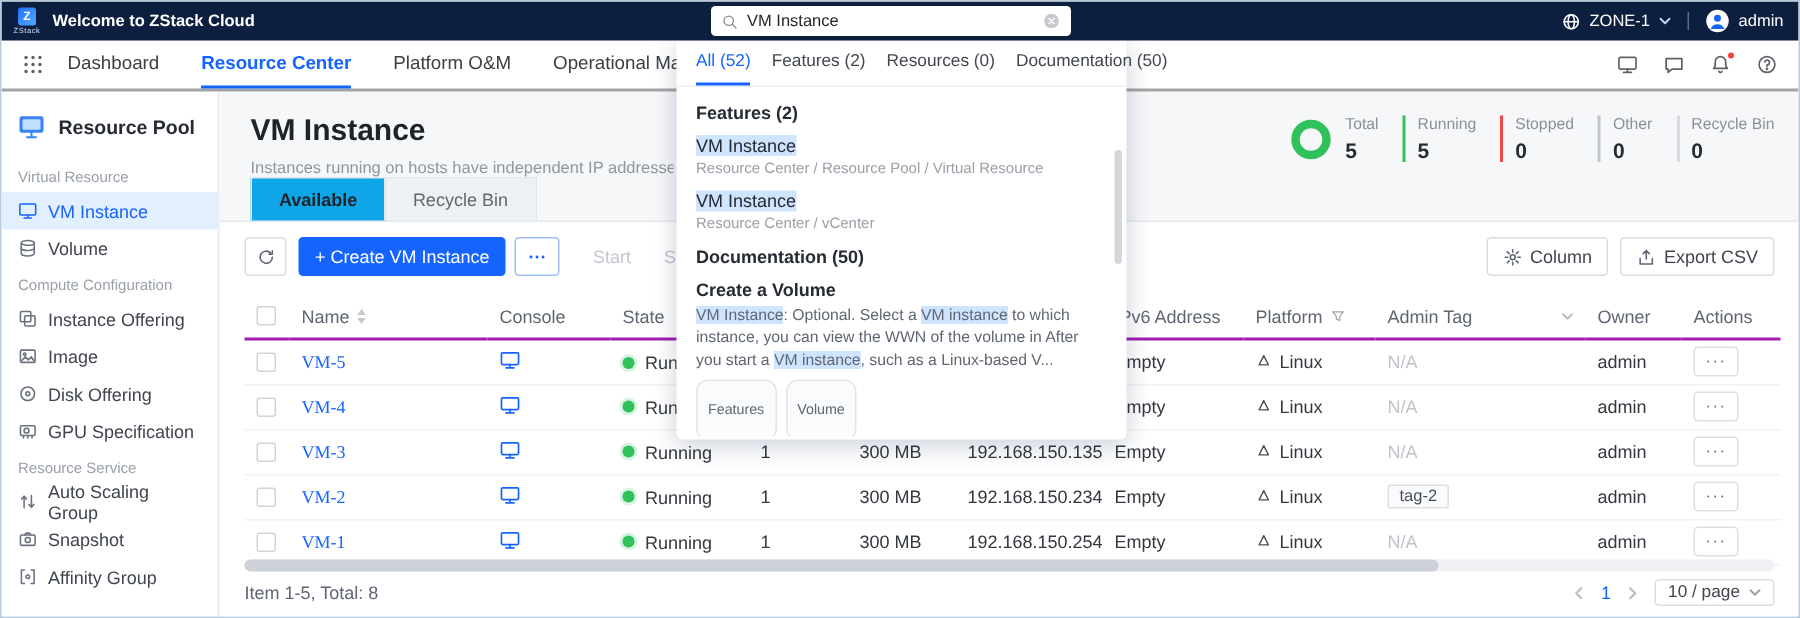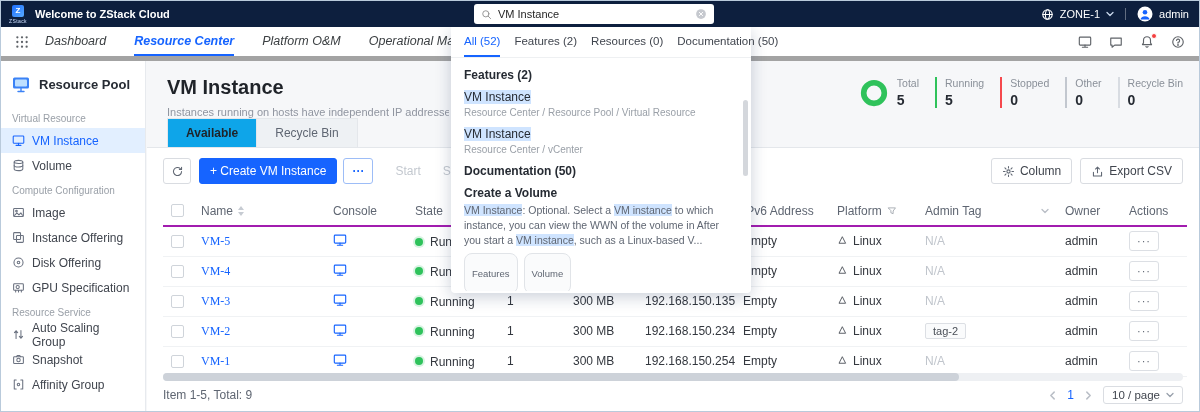--- a/index.html
+++ b/index.html
@@ -18,21 +18,21 @@
   .search-input { flex:1; border:none; outline:none; font-size:11px; color:#262626; font-family:"Liberation Sans",sans-serif; background:transparent; }
   .clear-ic { width:12px; height:12px; flex:none; }
   .topbar-right { margin-left:auto; display:flex; align-items:center; gap:6px; margin-right:10px; color:#fff; }
   .globe { width:13px; height:13px; color:#fff; }
   .zone-label, .user-name { font-size:11px; }
   .chev { width:8px; height:8px; color:#c9d6ea; }
   .tb-divider { width:1px; height:12px; background:rgba(255,255,255,.35); margin:0 5px; }
   .avatar { width:16px; height:16px; }
 
   
-  .navbar { position:absolute; top:26px; left:0; right:0; height:34px; background:#fff; border-bottom:5px solid #a3a3a3; display:flex; align-items:stretch; z-index:20;font-style:italic; }
+  .navbar { position:absolute; top:26px; left:0; right:0; height:34px; background:#fff; border-bottom:2px solid #a3a3a3; display:flex; align-items:stretch; z-index:20; }
   .apps-icon { align-self:center; width:14px; height:14px; margin:0 16px 0 14px; color:#5f6368; }
   .nav-item { font-size:12.5px; color:#3c4043; display:flex; align-items:center; margin-right:28px; border-bottom:2px solid transparent; cursor:pointer; }
   .nav-item.active { color:#1664ff; font-weight:700; border-bottom-color:#1664ff; }
   .nav-right { margin-left:auto; display:flex; align-items:center; gap:17px; margin-right:14px; color:#5f6368; }
   .nav-right svg { width:14px; height:14px; }
   .bell-wrap { position:relative; display:flex; }
   .badge-dot { position:absolute; top:-2px; right:-3px; width:6px; height:6px; border-radius:50%; background:#f53f3f; border:1px solid #fff; }
 
   
   .sidebar { position:absolute; top:60px; left:0; bottom:0; width:145px; background:#fff; border-right:1px solid #e7eaee; z-index:10; }
@@ -231,32 +231,32 @@
           <ellipse cx="8" cy="3.6" rx="5.3" ry="1.9"></ellipse>
           <path d="M2.7 3.6v8.8c0 1 2.4 1.9 5.3 1.9s5.3-.9 5.3-1.9V3.6"></path>
           <path d="M2.7 8c0 1 2.4 1.9 5.3 1.9S13.3 9 13.3 8"></path>
         </svg>
       <span>Volume</span>
     </div>
 
     <div class="section-label">Compute Configuration</div>
     <div class="side-item">
       <svg class="s" viewBox="0 0 16 16">
+          <rect x="2" y="2" width="8.5" height="8.5" rx="1"></rect>
+          <rect x="5.5" y="5.5" width="8.5" height="8.5" rx="1"></rect>
+        </svg>
+      <span>Instance Offering</span>
+    </div>
+    <div class="side-item">
+      <svg class="s" viewBox="0 0 16 16">
           <rect x="2" y="3" width="12" height="10" rx="1"></rect>
           <circle cx="5.5" cy="6.3" r="1"></circle>
           <path d="M3.2 11.5l2.8-3 2.5 2.5 2.5-2.5 1.8 3"></path>
         </svg>
       <span>Image</span>
-    </div>
-    <div class="side-item">
-      <svg class="s" viewBox="0 0 16 16">
-          <rect x="2" y="2" width="8.5" height="8.5" rx="1"></rect>
-          <rect x="5.5" y="5.5" width="8.5" height="8.5" rx="1"></rect>
-        </svg>
-      <span>Instance Offering</span>
     </div>
     <div class="side-item">
       <svg class="s" viewBox="0 0 16 16">
           <circle cx="8" cy="8" r="5.6"></circle>
           <circle cx="8" cy="8" r="1.6"></circle>
         </svg>
       <span>Disk Offering</span>
     </div>
     <div class="side-item">
       <svg class="s" viewBox="0 0 16 16">
@@ -519,21 +519,21 @@
             <td><button class="act-btn">···</button></td>
           </tr>
         </tbody>
       </table>
 
       <div class="hscroll">
           <div class="hscroll-thumb"></div>
         </div>
 
       <div class="card-footer">
-        <span>Item 1-5, Total: 9</span>
+        <span>Item 1-5, Total: 8</span>
         <div class="pagination">
           <svg class="s pg-arrow" viewBox="0 0 8 8">
               <path d="M5.5 1L2.5 4l3 3"></path>
             </svg>
           <span class="pg-num">1</span>
           <svg class="s pg-arrow" viewBox="0 0 8 8">
               <path d="M2.5 1l3 3-3 3"></path>
             </svg>
           <span class="pg-size">
             <span>10 / page</span>

